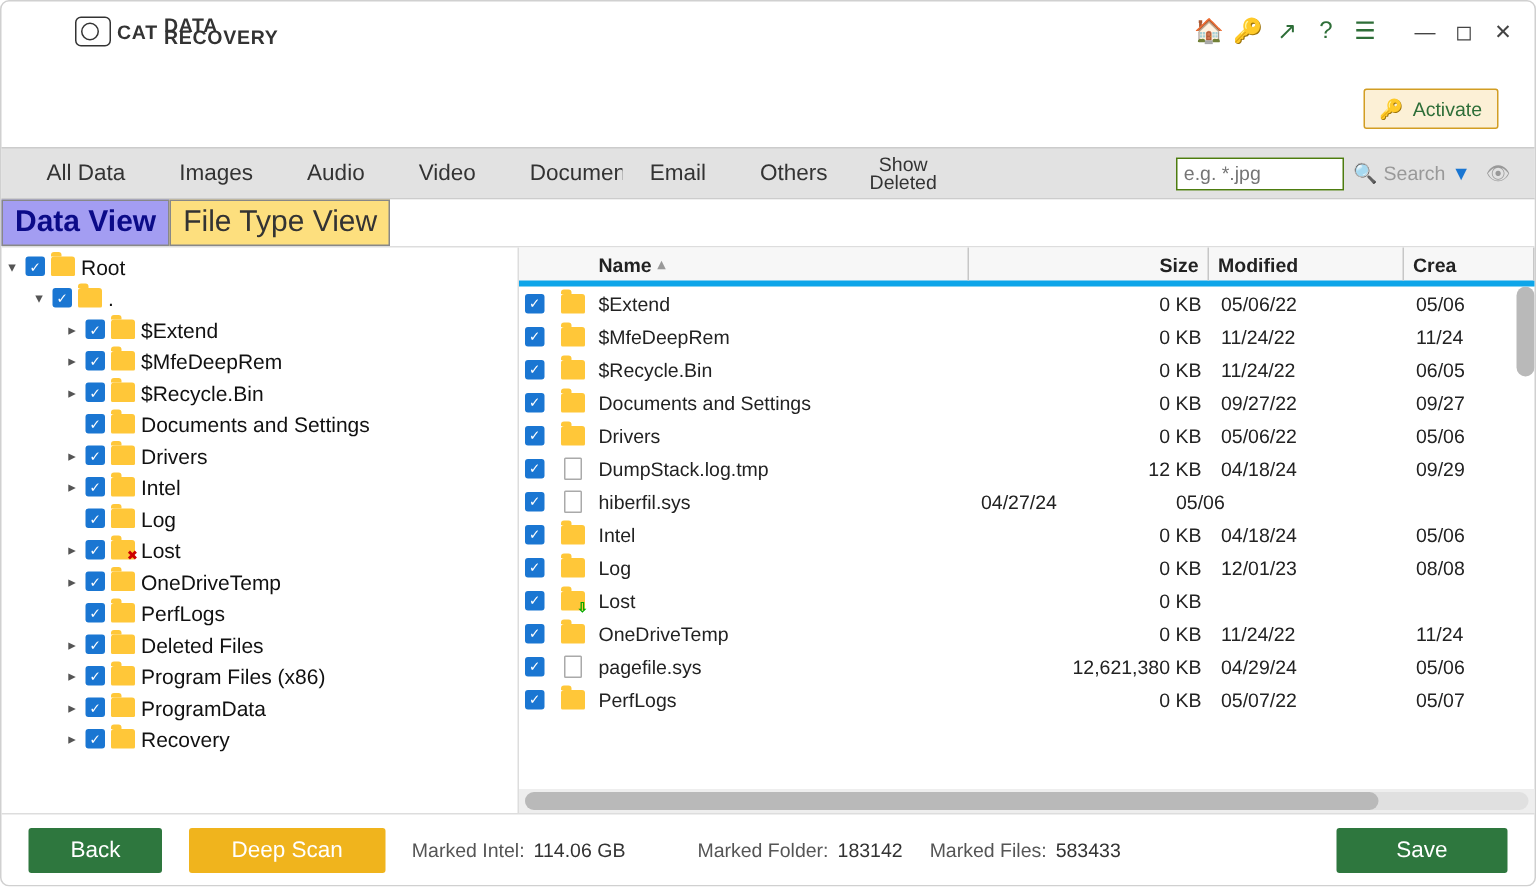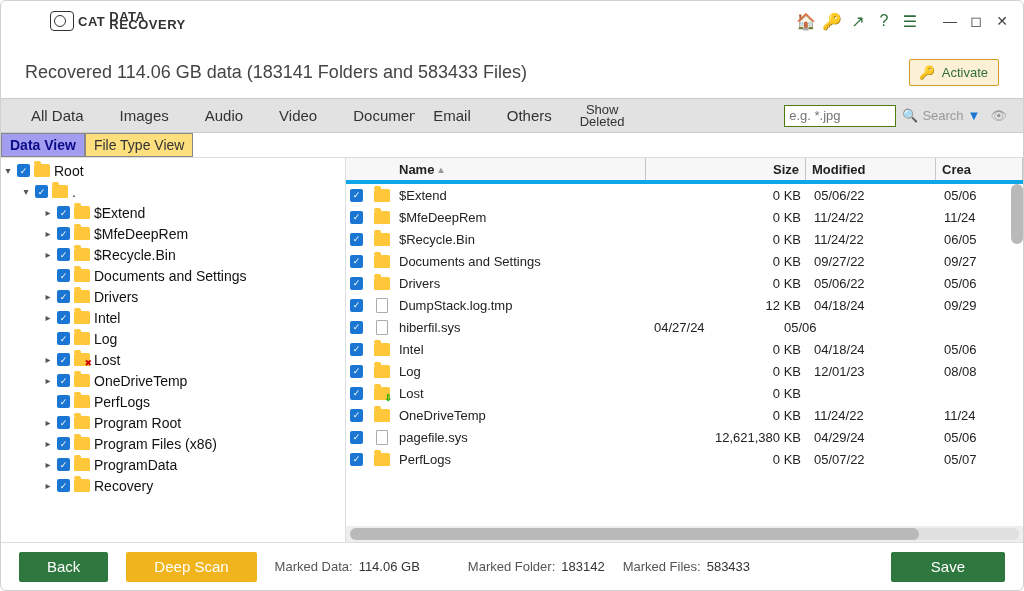--- a/index.html
+++ b/index.html
@@ -16,21 +16,21 @@
   .header-row { display:flex; align-items:center; padding: 18px 24px 12px 24px; }
   .summary { font-size: 18px; color: #444; }
   .activate { border: 1px solid #d29d23; color: #2e6e38; background: #fcf0d6; padding: 5px 10px; font-size: 16px; display:flex; align-items:center; gap:6px; cursor:pointer; border-radius:2px; font-weight:500; }
   .filters { display:flex; align-items:center; gap: 0; padding: 4px 12px 4px 12px; background:#e2e2e2; border-top:1px solid #ccc; border-bottom:1px solid #ccc; }
   .filter-tab { padding: 4px 18px; color:#333; font-size:15px; cursor:pointer; white-space:nowrap; }
   .filter-deleted { display:flex; flex-direction:column; align-items:center; line-height:12px; font-size:13px; color:#333; padding:0 10px; }
   .search-box { margin-left:auto; display:flex; align-items:center; }
   .search-box input { width: 112px; height:22px; border:1px solid #4d7c0f; padding:0 4px; font-size:13px; color:#888; }
   .search-lbl { display:flex; align-items:center; gap:4px; color:#999; padding:0 6px; cursor:pointer; font-size:12px; }
   .view-tabs { display:flex; background:#fff; border-bottom:1px solid #ddd; }
-  .view-tab { padding: 3px 8px; font-size:14px; border:1px solid #888; cursor:pointer; }
+  .view-tab { padding: 3px 8px; font-size:20px; border:1px solid #888; cursor:pointer; }
   .view-tab.active { background:#a39df2; color:#0b0b88; font-weight:700; }
   .view-tab.inactive { background:#fddf7e; color:#333; }
   .workspace { flex:1; display:flex; min-height:0; }
   .tree-pane { width: 345px; border-right:1px solid #ddd; overflow:auto; padding-top:2px; }
   .tree-row { display:flex; align-items:center; height:21px; gap:4px; white-space:nowrap; cursor:pointer; }
   .twisty { width:10px; text-align:center; color:#555; font-size:10px; }
   .cb { width:13px; height:13px; background:#1a76d2; border-radius:2px; display:flex; align-items:center; justify-content:center; color:#fff; font-size:9px; }
   .folder-ico { width:16px; height:13px; background:#ffc739; border-radius:2px 2px 1px 1px; position:relative; }
   .folder-ico::before { content:""; position:absolute; top:-3px; left:0; width:7px; height:3px; background:#ffc739; border-radius:2px 2px 0 0; }
   .folder-ico.red-x::after { content:"✖"; position:absolute; right:-2px; bottom:-2px; color:#c00; font-size:9px; }
@@ -81,21 +81,20 @@
     <div class="tb-btn">↗</div>
     <div class="tb-btn">?</div>
     <div class="tb-btn">☰</div>
     <div style="width:14px"></div>
     <div class="win-btn">—</div>
     <div class="win-btn">◻</div>
     <div class="win-btn">✕</div>
   </div>
 
   <div class="header-row">
-    <div class="summary">Recovered 114.06 GB data (183141 Folders and 583433 Files)</div>
     <div style="flex:1"></div>
     <button class="activate">
       <span>🔑</span>
       <span>Activate</span>
     </button>
   </div>
 
   <div class="filters">
     <div class="filter-tab">All Data</div>
     <div class="filter-tab">Images</div>
@@ -197,21 +196,21 @@
           <div class="tree-row" style="padding-left: 42px;">
             <span class="twisty"></span>
             <span class="cb">✓</span>
             <span class="folder-ico"></span>
             <span class="tree-label">PerfLogs</span>
           </div>
           <div class="tree-row" style="padding-left: 42px;">
             <span class="twisty">▸</span>
             <span class="cb">✓</span>
             <span class="folder-ico"></span>
-            <span class="tree-label">Program Root</span>
+            <span class="tree-label">Deleted Files</span>
           </div>
           <div class="tree-row" style="padding-left: 42px;">
             <span class="twisty">▸</span>
             <span class="cb">✓</span>
             <span class="folder-ico"></span>
             <span class="tree-label">Program Files (x86)</span>
           </div>
           <div class="tree-row" style="padding-left: 42px;">
             <span class="twisty">▸</span>
             <span class="cb">✓</span>
@@ -407,21 +406,21 @@
             <div class="h-scroll-thumb"></div>
           </div>
       </div>
     </div>
   </div>
 
   <div class="footer">
     <button class="btn btn-green">Back</button>
     <button class="btn btn-yellow">Deep Scan</button>
     <div class="stat">
-      <span>Marked Data:</span>
+      <span>Marked Intel:</span>
         <span class="val">114.06 GB</span>
     </div>
     <div class="stat" style="margin-left:30px">
       <span>Marked Folder:</span>
         <span class="val">183142</span>
     </div>
     <div class="stat">
       <span>Marked Files:</span>
         <span class="val">583433</span>
     </div>

